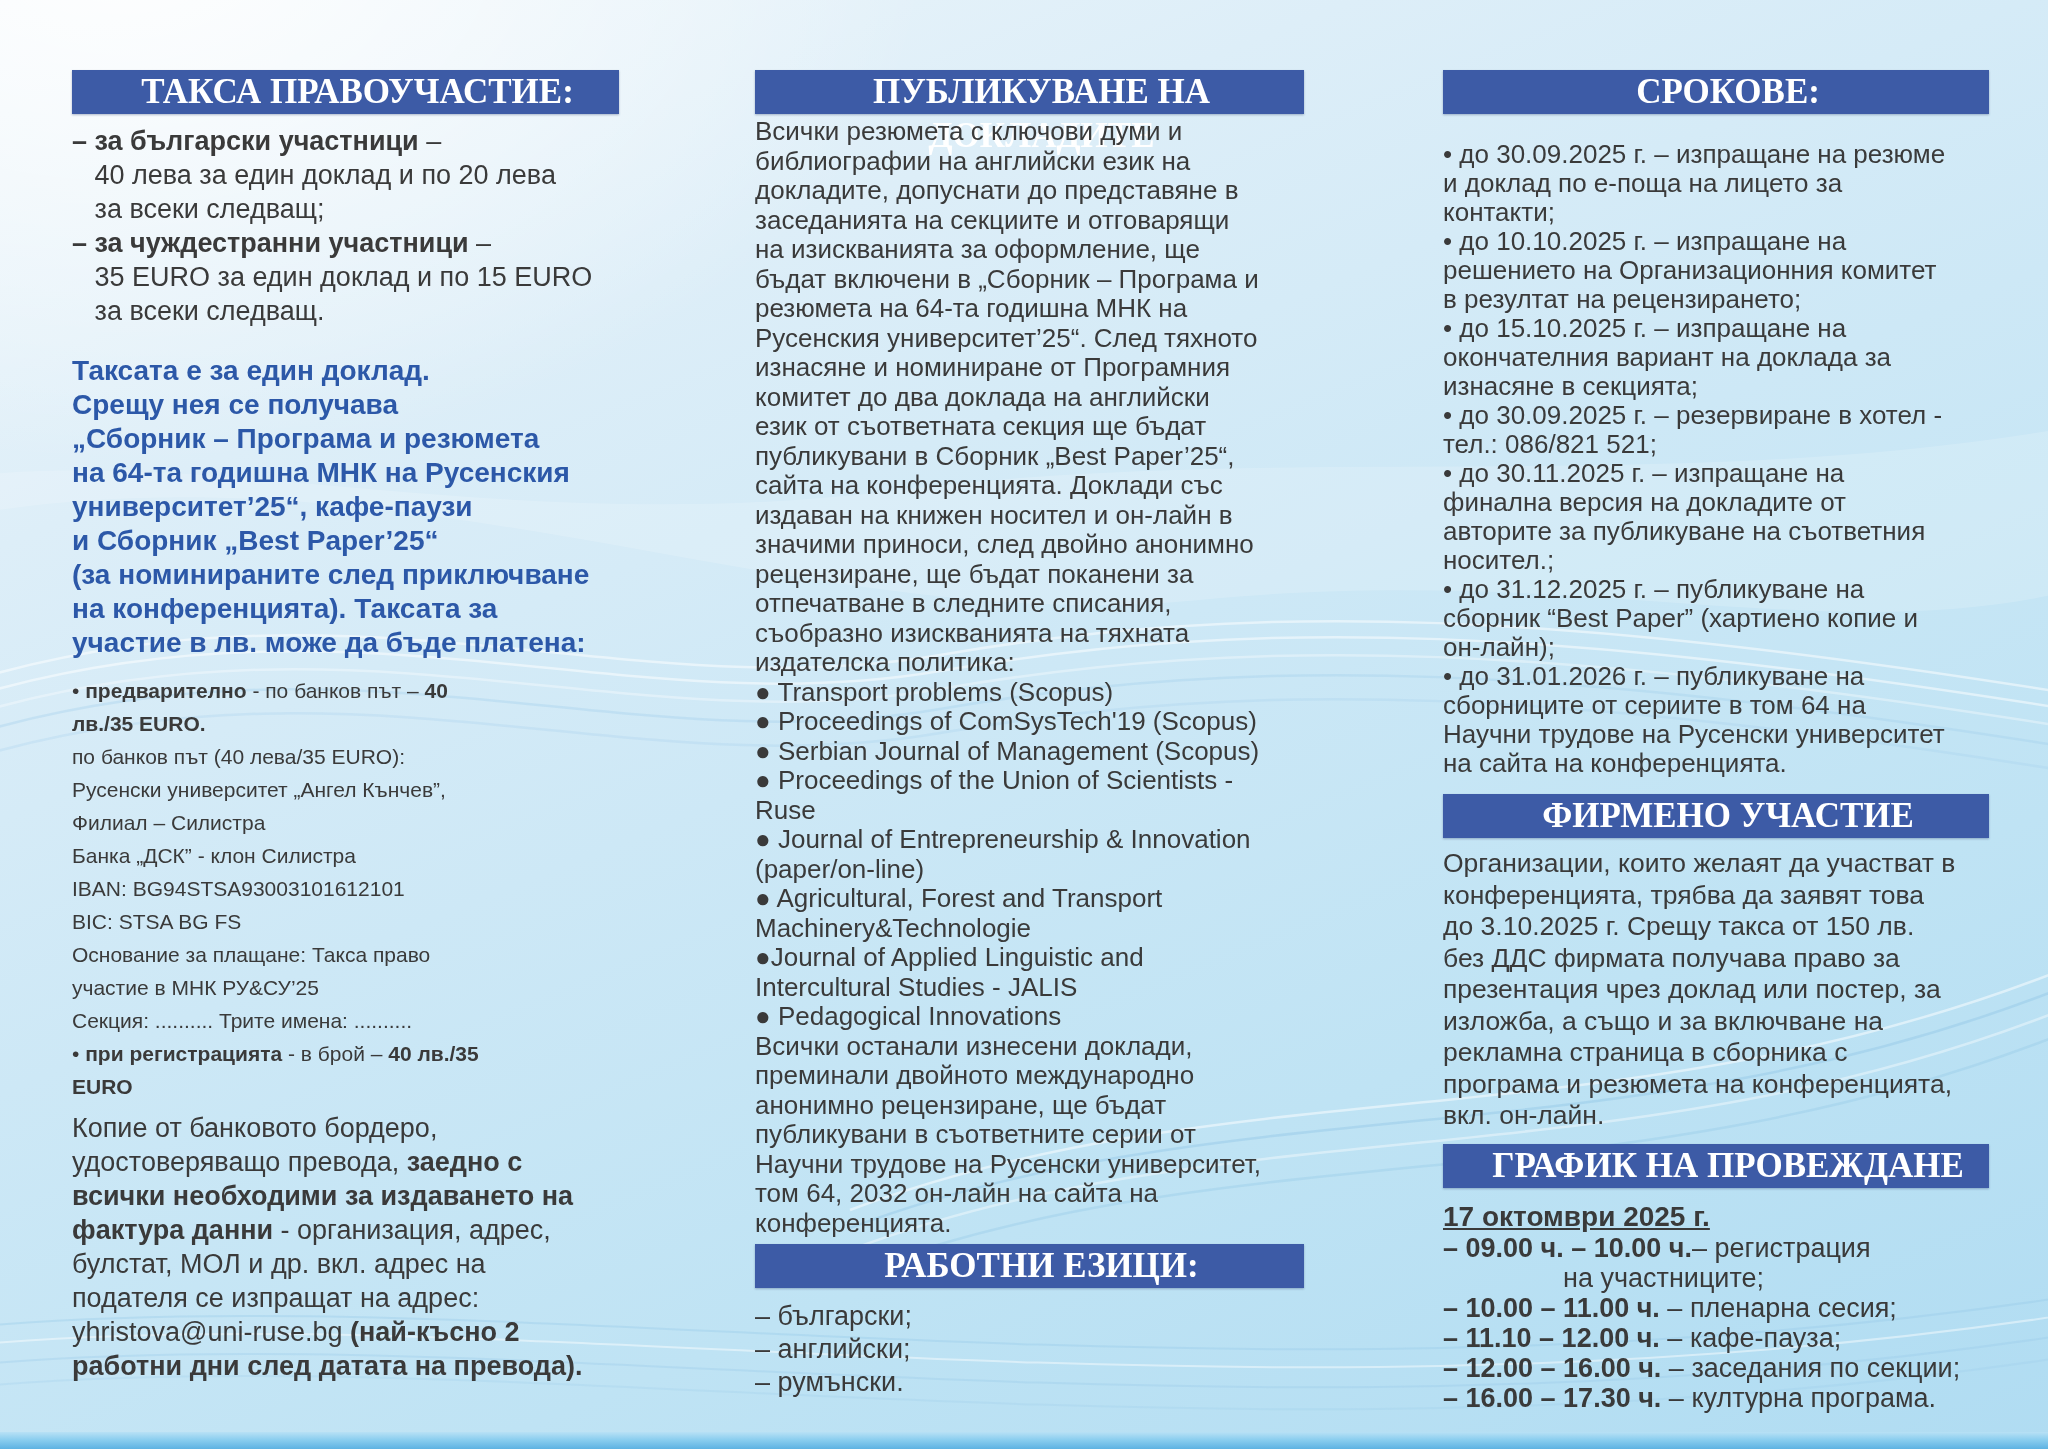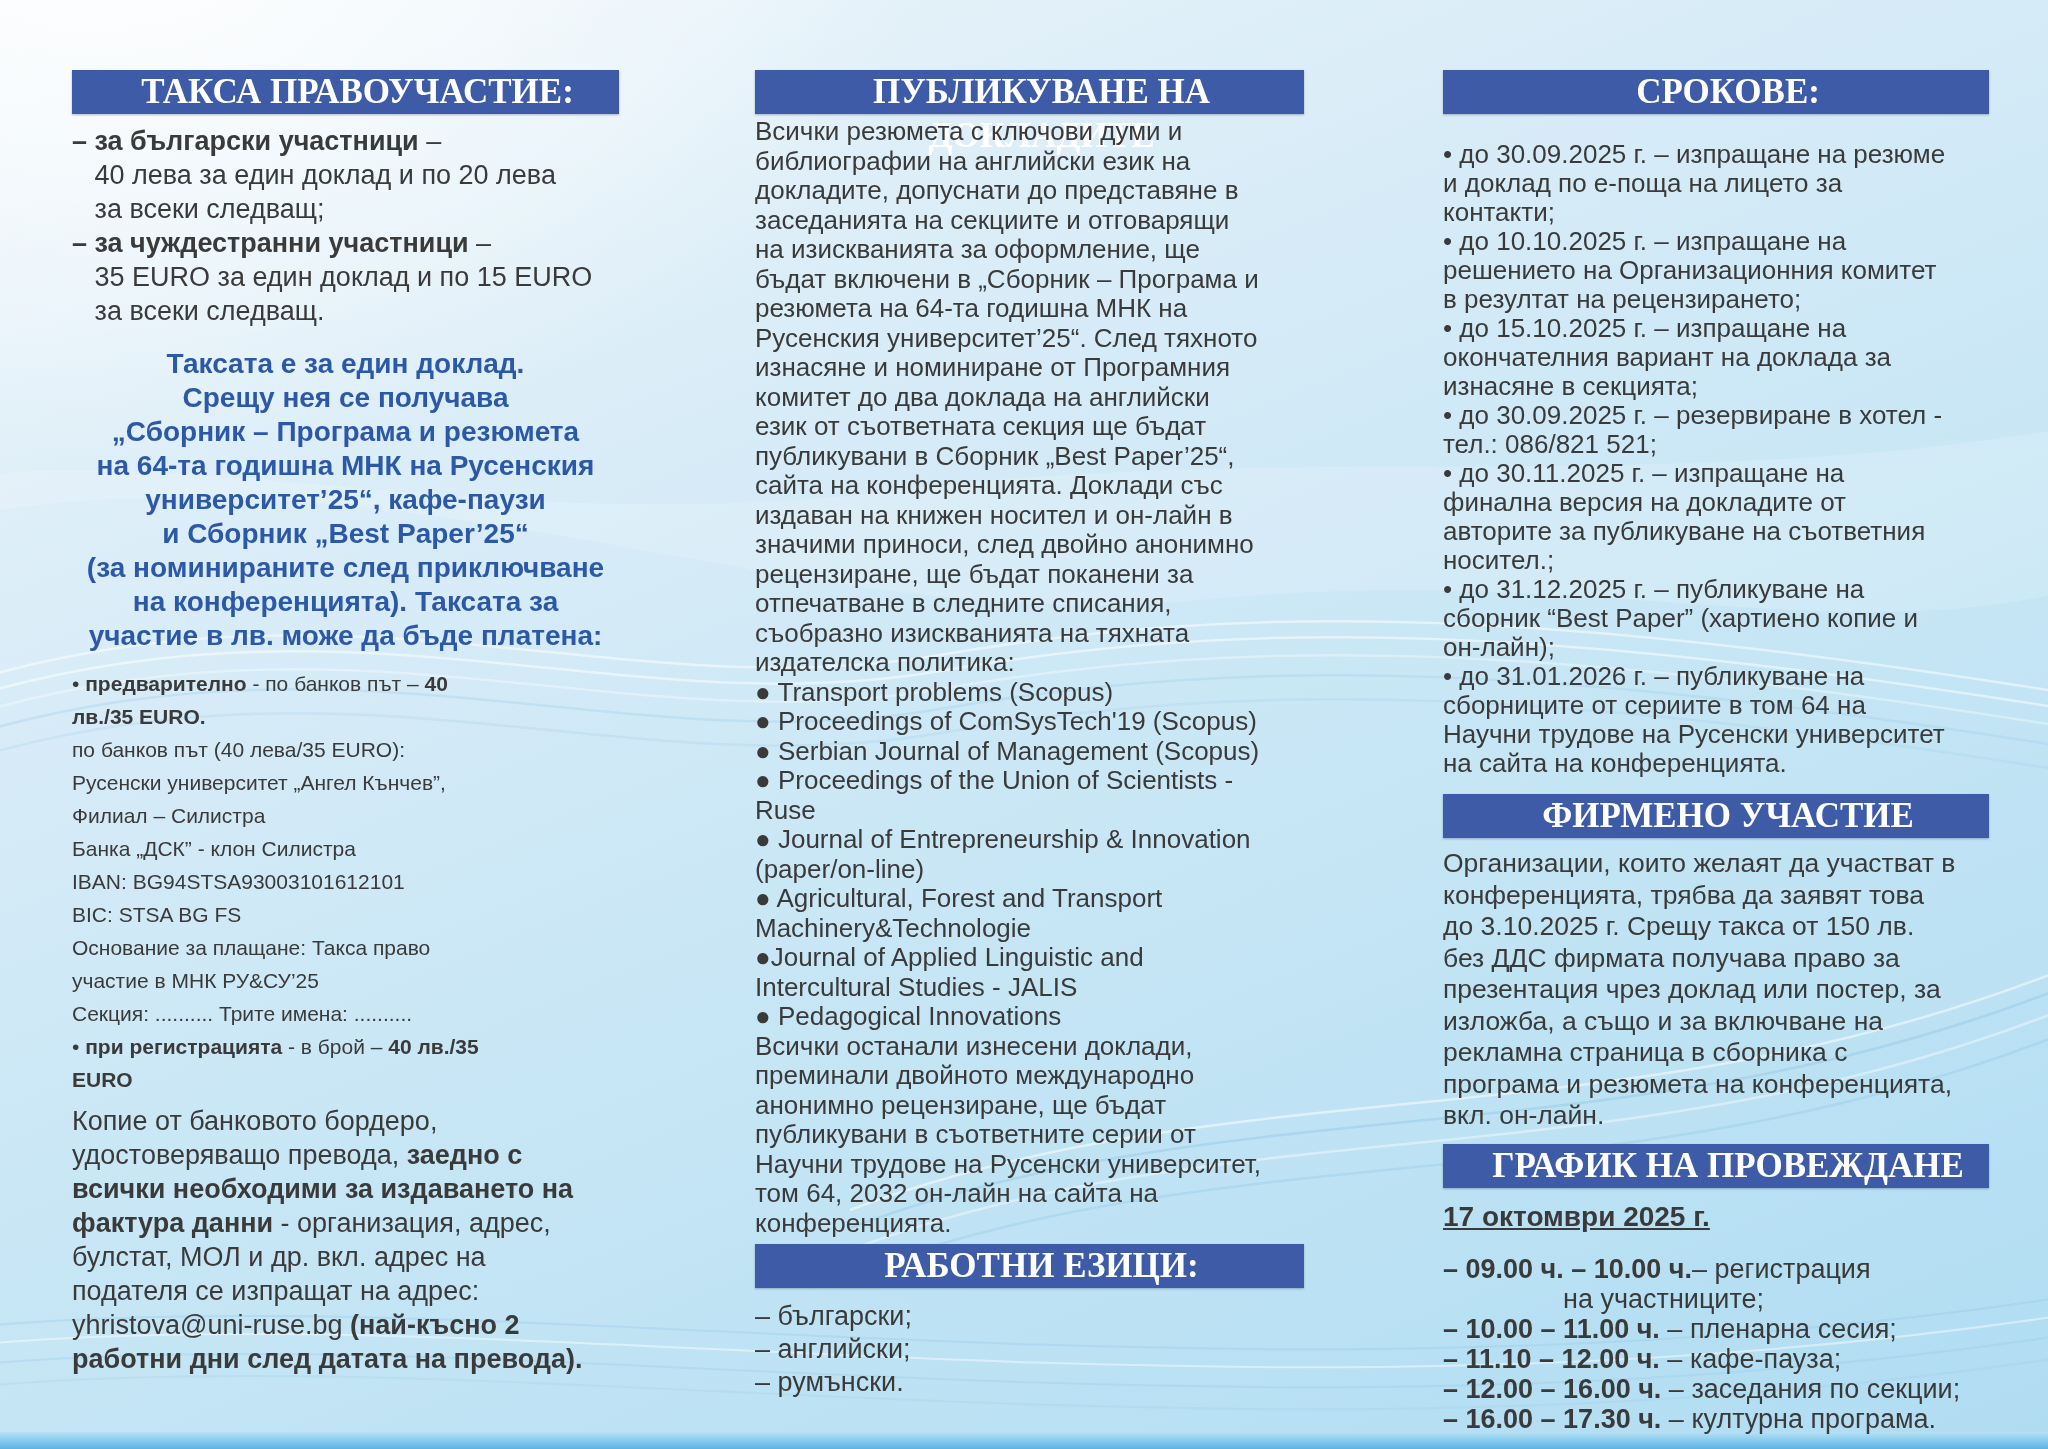--- a/index.html
+++ b/index.html
@@ -29,34 +29,34 @@
     font-size:35px;line-height:44px;height:44px;
     text-align:center;
     box-shadow:0 1px 2px rgba(40,60,110,.35);
     padding-left:24px;
   }
   .line{white-space:pre;}
   .b{font-weight:700;}
   .block{color:var(--body,#3a3a3a);}
   
   .col1 .fees{margin-top:10px;font-size:27px;line-height:34px;}
-  .col1 .includes{margin-top:19px;font-size:28px;line-height:34px;font-weight:700;color:var(--accent,#2c58a8);text-align:center;}
+  .col1 .includes{margin-top:26px;font-size:28px;line-height:34px;font-weight:700;color:var(--accent,#2c58a8);}
   .col1 .pay{margin-top:14px;font-size:21px;line-height:33px;}
   .col1 .note{margin-top:8px;font-size:27px;line-height:34px;}
   
   .col2 .body2{margin-top:3px;font-size:26px;line-height:29.5px;}
   .col2 .hbar2{margin-top:6px;}
   .col2 .langs{margin-top:12px;font-size:27px;line-height:33px;}
   
   .col3 .deadlines{margin-top:26px;font-size:26px;line-height:29px;}
   .col3 .hbar-firm{margin-top:16px;}
   .col3 .company{margin-top:10px;font-size:26.5px;line-height:31.5px;}
   .col3 .hbar-sched{margin-top:12px;}
   .col3 .date{margin-top:14px;font-size:28px;line-height:30px;font-weight:700;text-decoration:underline;color:var(--body,#3a3a3a);}
-  .col3 .schedule{margin-top:22px;font-size:27px;line-height:30px;}
+  .col3 .schedule{margin-top:1px;font-size:27px;line-height:30px;}
 </style>
 </head>
 <body>
 
 <div class="page">
 
   <svg class="bg-waves" viewBox="0 0 2048 1449" preserveAspectRatio="none" aria-hidden="true">
     <path d="M-60,520 C400,430 800,640 1200,600 C1600,560 1850,660 2110,580 L2110,420 C1700,500 1300,440 900,490 C500,540 200,440 -60,480 Z" fill="rgba(255,255,255,0.16)"></path>
     <g fill="none" stroke="rgba(255,255,255,0.5)" stroke-width="2.5">
       <path d="M-60,690 C340,560 620,710 940,655 C1260,600 1560,610 2110,700"></path>

